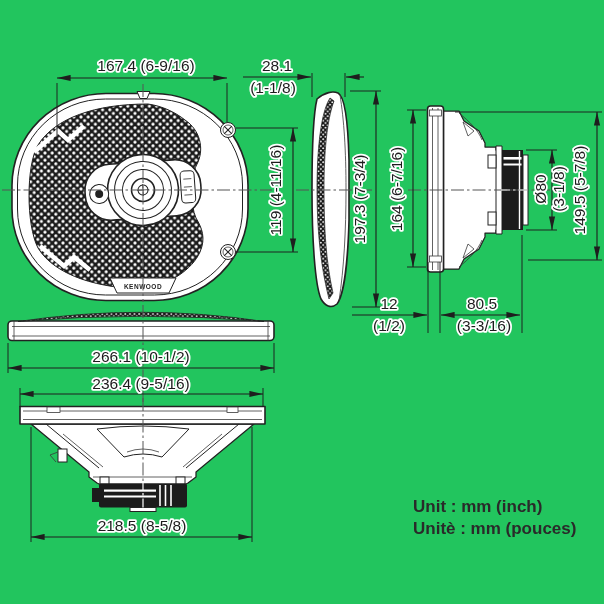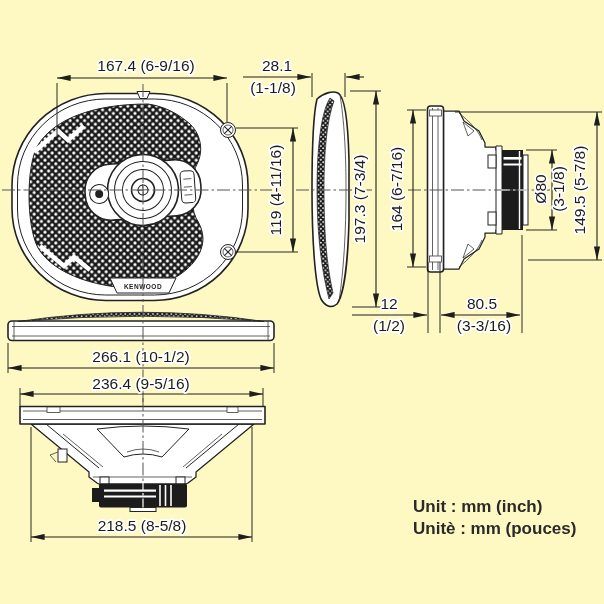--- a/index.html
+++ b/index.html
@@ -1,16 +1,16 @@
 <!DOCTYPE html>
 <html><head>
 <meta charset="utf-8">
 <style>
   html,body{margin:0;padding:0;background:#fff;}
-  .canvas{width:604px;height:604px;background:#fef9c3;position:relative;overflow:hidden;}
+  .canvas{width:604px;height:604px;background:#22c55e;position:relative;overflow:hidden;}
   svg{display:block;}
   .s15{stroke:#222;stroke-width:1.6;fill:none;stroke-linejoin:round;}
   .s13{stroke:#222;stroke-width:1.25;fill:none;stroke-linejoin:round;}
   .s1{stroke:#222;stroke-width:1;fill:none;}
   .s08{stroke:#3a3a3a;stroke-width:.8;fill:none;}
   .wfill{fill:#fff;}
   .dim{stroke:#1e1e1e;stroke-width:1.1;fill:none;}
   .ext{stroke:#1e1e1e;stroke-width:.95;fill:none;}
   .cl{stroke:#555;stroke-width:1;fill:none;stroke-dasharray:13 3 2.5 3;}
   .clw{stroke:#fff;stroke-width:1.2;fill:none;stroke-dasharray:9 3 2.5 3;}

